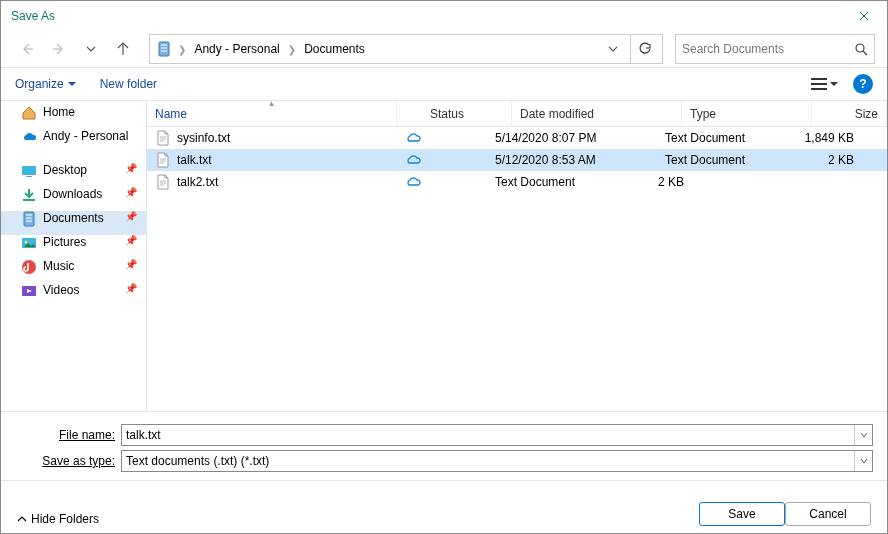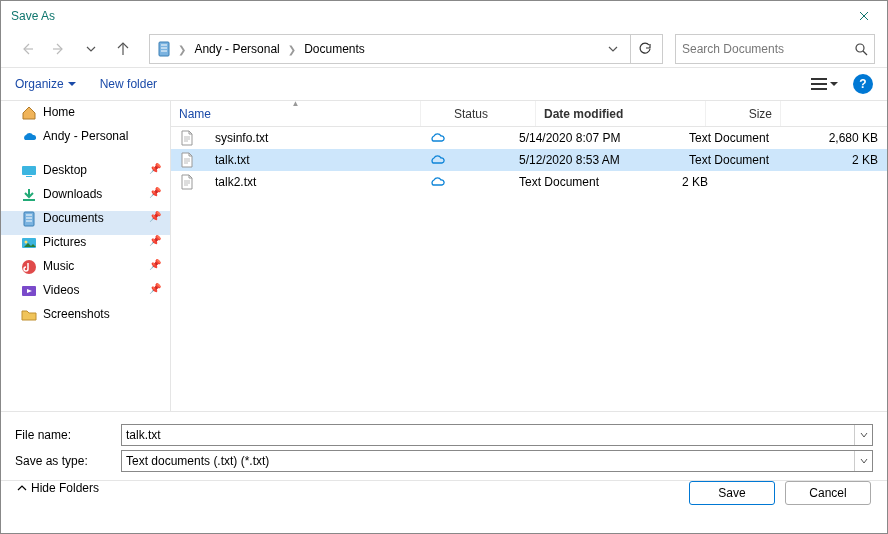--- a/index.html
+++ b/index.html
@@ -30,43 +30,43 @@
   .side-item.selected{background:#d9e8f7;}
   .side-item .pin{position:absolute;right:8px;color:#aaa;font-size:10px;}
   .side-item .ico{width:16px;height:16px;display:flex;align-items:center;justify-content:center;}
   .side-sep{height:10px;}
   .filearea{flex:1;display:flex;flex-direction:column;}
   .cols{height:26px;display:flex;align-items:center;border-bottom:1px solid #e5e5e5;font-size:12px;color:#333;}
   .col{padding:0 8px;height:100%;display:flex;align-items:center;border-right:1px solid #f0f0f0;}
   .col-name{flex:0 0 250px;color:#1a4aa8;position:relative;}
   .col-name .sort{position:absolute;left:50%;top:-2px;transform:translateX(-50%);font-size:8px;color:#999;}
   .col-status{flex:0 0 90px;margin-left:25px;}
-  .col-date{flex:0 0 170px;font-weight:bold;}
+  .col-date{flex:0 0 170px;}
   .col-type{flex:0 0 130px;}
   .col-size{flex:0 0 75px;justify-content:flex-end;}
   .files{flex:1;overflow:auto;}
   .row{height:22px;display:flex;align-items:center;font-size:12px;}
   .row.selected{background:#cde6fb;}
   .cell{padding:0 8px;height:100%;display:flex;align-items:center;}
-  .cell-name{flex:0 0 250px;gap:20px;}
+  .cell-name{flex:0 0 250px;gap:6px;}
   .cell-status{flex:0 0 90px;}
   .cell-date{flex:0 0 170px;}
   .cell-type{flex:0 0 130px;}
   .cell-size{flex:0 0 75px;justify-content:flex-end;}
   .fileicon{width:16px;height:16px;}
   .cloud{color:#0d84d8;}
   .bottomform{border-top:1px solid #e5e5e5;padding:10px 14px 6px;font-size:12px;}
   .formrow{display:flex;align-items:center;height:26px;gap:6px;}
-  .formrow label{width:100px;text-align:left;}
+  .formrow label{width:100px;text-align:right;text-decoration:underline;}
   .formrow .field{flex:1;height:22px;border:1px solid #888;display:flex;align-items:center;}
   .formrow .field input{flex:1;border:none;outline:none;padding:0 4px;font-size:12px;background:transparent;}
   .formrow .field .drop{width:18px;display:flex;align-items:center;justify-content:center;font-size:10px;color:#555;border-left:1px solid #ccc;height:100%;}
-  .actionbar{height:46px;border-top:1px solid #e5e5e5;display:flex;align-items:flex-start;padding:0 16px;gap:10px;}
+  .actionbar{height:46px;border-top:1px solid #e5e5e5;display:flex;align-items:flex-end;padding:0 16px;gap:10px;}
   .hidefolders{font-size:12px;display:flex;align-items:center;gap:4px;}
-  .actionbar .btns{margin-left:auto;display:flex;gap:10px;}
+  .actionbar .btns{margin-left:auto;display:flex;}
   .btn{min-width:86px;height:24px;border:1px solid #aaa;background:#fff;font-size:12px;display:flex;align-items:center;justify-content:center;border-radius:3px;}
   .btn.primary{border:1px solid #0078d4;}
   svg{display:block;}
 </style>
 </head>
 <body>
 
 <div class="titlebar">
   <span>Save As</span>
   <div class="close">
@@ -231,37 +231,30 @@
       <div class="side-item">
         <span class="ico">
           <svg width="16" height="16" viewBox="0 0 16 16">
             <rect x="1" y="3" width="14" height="10" rx="1" fill="#7a4aca"></rect>
             <path d="M6 6 L11 8 L6 10 Z" fill="#fff"></path>
           </svg>
         </span>
         <span>Videos</span>
         <span class="pin">📌</span>
       </div>
-      <div class="side-item">
-        <span class="ico">
-          <svg width="16" height="16" viewBox="0 0 16 16">
-            <path d="M1 4 H6 L8 6 H15 V13 H1 Z" fill="#f0c45a" stroke="#c09030"></path>
-          </svg>
-        </span>
-        <span>Screenshots</span>
-      </div>
     </div>
   <div class="filearea">
     <div class="cols">
       <div class="col col-name">
           <span class="sort">▲</span>
           <span>Name</span>
         </div>
       <div class="col col-status">Status</div>
       <div class="col col-date">Date modified</div>
+      <div class="col col-type">Type</div>
       <div class="col col-size">Size</div>
     </div>
     <div class="files" id="files">
         <div class="row">
           <div class="cell cell-name">
             <span class="fileicon">
               <svg width="16" height="16" viewBox="0 0 16 16">
                 <path d="M3 1 H10 L13 4 V15 H3 Z" fill="#fff" stroke="#999"></path>
                 <path d="M10 1 V4 H13" fill="none" stroke="#999"></path>
                 <path d="M5 7 H11 M5 9 H11 M5 11 H9" stroke="#bbb"></path>
@@ -271,21 +264,21 @@
           </div>
           <div class="cell cell-status">
             <span class="cloud">
               <svg width="16" height="16" viewBox="0 0 16 16">
                 <path d="M4 11 A3 3 0 0 1 5 6 A4 4 0 0 1 12 6 A2.5 2.5 0 0 1 13 11 Z" fill="none" stroke="#0d84d8" stroke-width="1.3"></path>
               </svg>
             </span>
           </div>
           <div class="cell cell-date">5/14/2020 8:07 PM</div>
           <div class="cell cell-type">Text Document</div>
-          <div class="cell cell-size">2,680 KB</div>
+          <div class="cell cell-size">1,849 KB</div>
         </div>
         <div class="row selected">
           <div class="cell cell-name">
             <span class="fileicon">
               <svg width="16" height="16" viewBox="0 0 16 16">
                 <path d="M3 1 H10 L13 4 V15 H3 Z" fill="#fff" stroke="#999"></path>
                 <path d="M10 1 V4 H13" fill="none" stroke="#999"></path>
                 <path d="M5 7 H11 M5 9 H11 M5 11 H9" stroke="#bbb"></path>
               </svg>
             </span>

